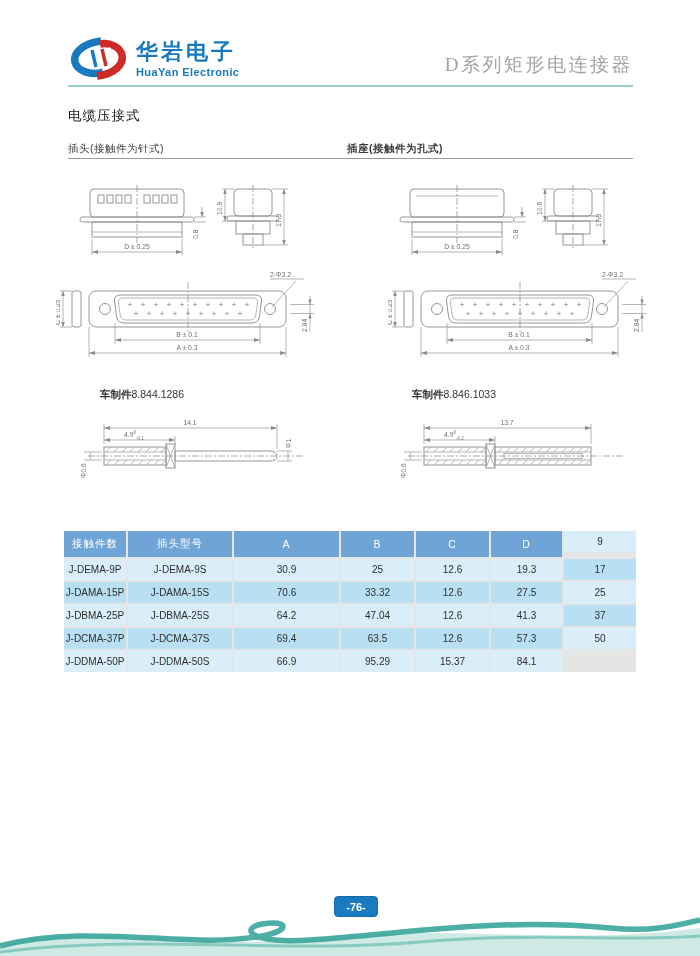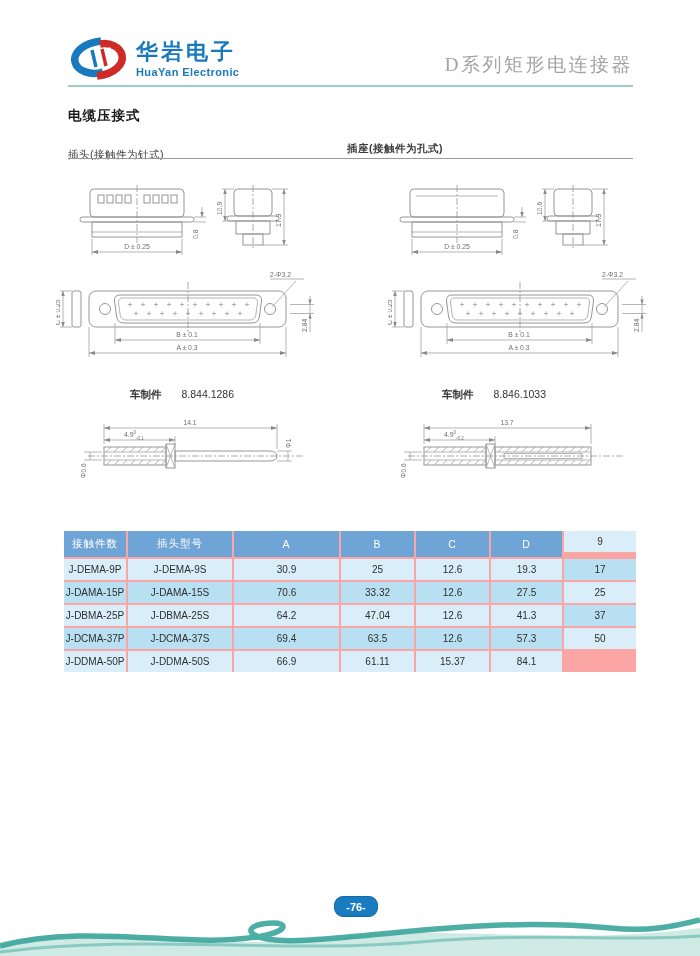--- a/index.html
+++ b/index.html
@@ -6,43 +6,43 @@
   .pg{position:relative;width:700px;height:956px;background:#fff;overflow:hidden;
       font-family:"Liberation Sans",sans-serif;color:#333;}
   .abs{position:absolute;}
 
   
   .logo-cn{font-size:22px;font-weight:bold;color:#1879BE;letter-spacing:3px;line-height:1.1;}
   .logo-en{font-size:11px;font-weight:bold;color:#1879BE;letter-spacing:0.4px;margin-top:2px;}
   .doc-title{font-family:"Liberation Serif",serif;font-size:19px;color:#A3A3A3;letter-spacing:2.5px;}
   .teal-rule{background:#9ACFCB;height:2px;}
 
-  .sec-title{font-size:13.5px;font-weight:bold;color:#1a1a1a;letter-spacing:1px;}
+  .sec-title{font-size:13.5px;font-weight:normal;color:#1a1a1a;letter-spacing:1px;}
   .col-label{font-size:10.5px;color:#3a3a3a;letter-spacing:0.5px;}
   .label-rule{background:#9a9a9a;height:1px;}
 
   
   .draw rect,.draw line,.draw path,.draw circle{stroke:#969696;fill:none;stroke-width:1;}
   .draw .cl{stroke-dasharray:7 2 2 2;stroke-width:0.8;}
   .draw .thin{stroke-width:0.7;}
   .draw path.arr{fill:#8a8a8a;stroke:none;}
   .draw text{fill:#6f6f6f;stroke:none;font-size:6.8px;font-family:"Liberation Sans",sans-serif;}
-  .part{font-size:10.5px;color:#333;display:flex;gap:20px;margin-left:30px;}
+  .part{font-size:10.5px;color:#333;display:flex;}
   .part .pl{font-weight:bold;}
 
   
   .tbl{display:grid;grid-template-columns:62px 104px 105px 73px 73px 71px 72px;
-       column-gap:2px;row-gap:2px;background:#fca5a5;}
+       column-gap:2px;row-gap:2px;background:#e5e5e5;}
   .th{background:#6EA4D6;color:#fff;height:26px;display:flex;align-items:center;
       justify-content:center;font-size:10.5px;letter-spacing:1px;}
   .td{height:21px;display:flex;align-items:center;justify-content:center;font-size:10px;color:#2e2e2e;}
   .rl{background:#D9EEF9;}
   .rd{background:#B9E0F2;}
 
-  .pill{background:#1A7CC0;border:1px solid #156AA8;border-radius:9px;color:#fff;
+  .pill{background:#1A7CC0;border:1px solid #156AA8;border-radius:4px;color:#fff;
         font-size:11px;font-weight:bold;width:42px;height:19px;display:flex;
         align-items:center;justify-content:center;}
 </style>
 </head>
 <body>
 
 <div class="pg">
 
   <svg class="abs" style="left:70px;top:36px;" width="58" height="46" viewBox="0 0 58 46">
     <path d="M31,5 C13,7 3,17 5,26 C7,35 21,40 33,36" stroke="#1879BE" stroke-width="7.5" fill="none"></path>
@@ -52,21 +52,21 @@
     <line x1="32" y1="13" x2="36" y2="30" stroke="#CE2B26" stroke-width="3.4"></line>
   </svg>
   <div class="abs doc-title" style="right:67px;top:52px;">D系列矩形电连接器</div>
   <div class="abs" style="left:136px;top:40px;">
     <div class="logo-cn">华岩电子</div>
     <div class="logo-en">HuaYan Electronic</div>
   </div>
   <div class="abs teal-rule" style="left:68px;top:85px;width:565px;"></div>
 
   <div class="abs sec-title" style="left:68px;top:107px;">电缆压接式</div>
-  <div class="abs col-label" style="left:68px;top:148px;">插头(接触件为针式)</div>
+  <div class="abs col-label" style="left:68px;top:142px;">插头(接触件为针式)</div>
   <div class="abs col-label" style="left:347px;top:142px;font-weight:bold;">插座(接触件为孔式)</div>
   <div class="abs label-rule" style="left:68px;top:158px;width:565px;"></div>
 
   <svg class="abs draw" style="left:72px;top:183px;" width="250" height="80" viewBox="0 0 250 80">
     <rect x="18" y="6" width="94" height="28" rx="4"></rect>
     <rect x="26" y="12" width="6" height="8"></rect>
       <rect x="35" y="12" width="6" height="8"></rect>
     <rect x="44" y="12" width="6" height="8"></rect>
       <rect x="53" y="12" width="6" height="8"></rect>
     <rect x="72" y="12" width="6" height="8"></rect>
@@ -337,21 +337,21 @@
     <div class="td rd">J-DCMA-37S</div>
     <div class="td rd">69.4</div>
     <div class="td rd">63.5</div>
     <div class="td rd">12.6</div>
     <div class="td rd">57.3</div>
 
     <div class="td rl">50</div>
     <div class="td rl">J-DDMA-50P</div>
     <div class="td rl">J-DDMA-50S</div>
     <div class="td rl">66.9</div>
-    <div class="td rl">61.11</div>
+    <div class="td rl">95.29</div>
     <div class="td rl">15.37</div>
     <div class="td rl">84.1</div>
   </div>
 
   <div class="abs pill" style="left:334px;top:896px;">-76-</div>
 
   <svg class="abs" style="left:0;bottom:0;" width="700" height="46" viewBox="0 0 700 46" preserveAspectRatio="none">
     <path d="M0,32 C100,12 200,42 330,28 C460,14 560,36 700,18 L700,46 L0,46 Z" fill="#BFE3DC" opacity="0.75"></path>
     <path d="M0,36 C90,12 190,40 262,26 C292,20 288,10 262,14 C240,18 248,34 310,30 C420,22 500,8 610,18 C650,22 676,16 700,10" fill="none" stroke="#3AA59B" stroke-width="5.5" opacity="0.9"></path>
     <path d="M0,42 C140,24 280,44 420,32 C540,22 620,32 700,26" fill="none" stroke="#7CC4BA" stroke-width="3" opacity="0.85"></path>

